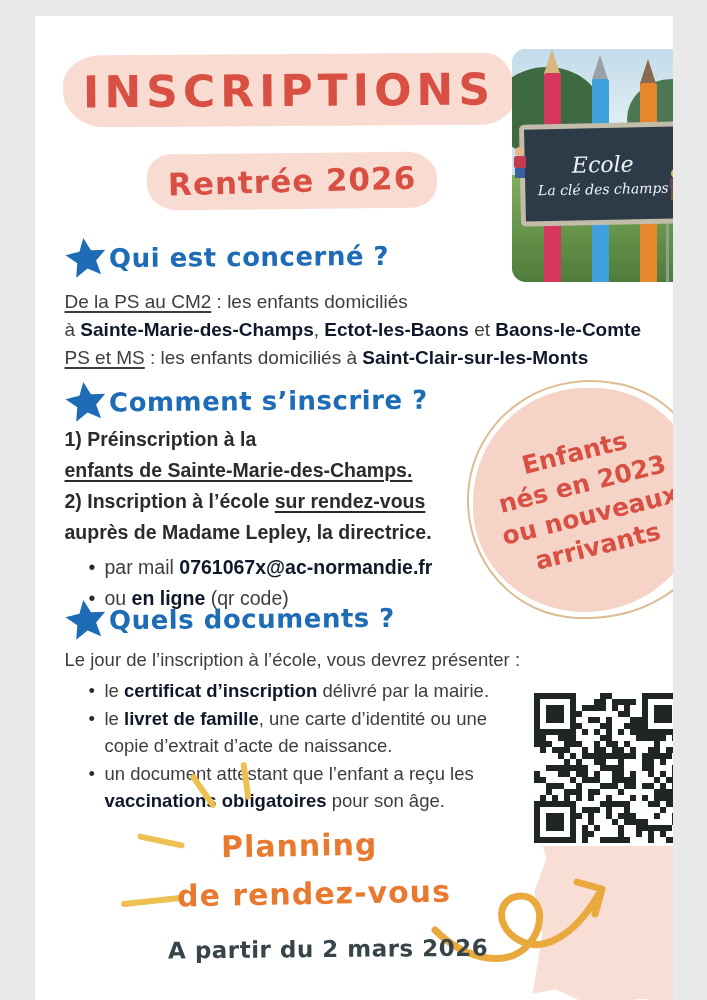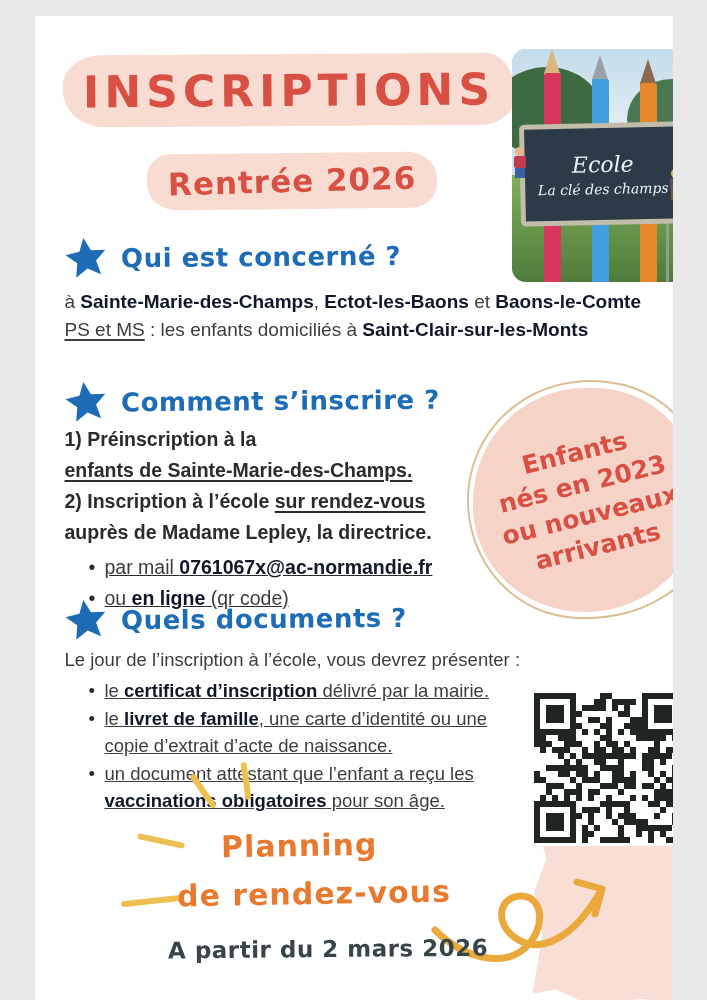--- a/index.html
+++ b/index.html
@@ -54,32 +54,32 @@
     transform:rotate(-1.2deg);display:flex;flex-direction:column;
     align-items:center;justify-content:center;gap:4px;
   }
   .board .l1{font-family:"DejaVu Serif",serif;font-style:italic;font-size:22px;color:#eef3f5;}
   .board .l2{font-family:"DejaVu Serif",serif;font-style:italic;font-size:14px;color:#eef3f5;white-space:nowrap;}
   .kid{position:absolute;width:12px;}
   .kid .head{width:9px;height:9px;border-radius:50%;margin:0 auto;}
   .kid .torso{width:12px;height:12px;border-radius:2px;margin:0 auto;}
   .kid .legs{width:10px;height:10px;margin:0 auto;}
   
-  .heading{display:flex;align-items:center;gap:12px;}
+  .heading{display:flex;align-items:center;}
   .heading .star{width:46px;height:42px;flex:0 0 auto;transform:rotate(-8deg);}
   .heading .htext{
     font-family:"DejaVu Sans",sans-serif;font-weight:bold;font-size:26px;
     color:var(--blue);letter-spacing:.5px;transform:rotate(-.5deg);
   }
   
   .para{font-size:19px;line-height:28px;}
   .b{font-weight:bold;color:#0f172a;}
   .u{text-decoration:underline;text-underline-offset:3px;text-decoration-thickness:1.5px;}
   .steps{font-size:19.5px;line-height:31px;font-weight:bold;color:#2b2b2b;}
-  .bullets{margin:4px 0 0 0;padding:0 0 0 24px;list-style:none;text-decoration:underline;}
+  .bullets{margin:4px 0 0 0;padding:0 0 0 24px;list-style:none;}
   .bullets li{position:relative;padding-left:16px;}
   .bullets li::before{content:"•";position:absolute;left:0;top:0;color:#2b2b2b;}
   .docs-list li{margin-bottom:1px;}
   
   .badge{
     left:438px;top:372px;width:228px;height:224px;background:var(--pinkdeep);
     border-radius:50% 48% 52% 50%/52% 50% 50% 48%;
     display:flex;align-items:center;justify-content:center;
   }
   .badge-ring{
@@ -152,20 +152,21 @@
     </div>
   </div>
 
   <div class="abs heading" style="left:28px;top:220px;">
     <svg class="star" viewBox="0 0 24 23">
       <path d="M12 1 L15.2 8.2 L23 9 L17.2 14.2 L18.9 22 L12 17.8 L5.1 22 L6.8 14.2 L1 9 L8.8 8.2 Z" fill="#1d6cb5"></path>
     </svg>
     <div class="htext">Qui est concerné ?</div>
   </div>
   <div class="abs para" style="left:30px;top:272px;width:620px;">
+    <div><span class="u">De la PS au CM2</span><span> : les enfants domiciliés</span></div>
     <div><span>à </span><span class="b">Sainte-Marie-des-Champs</span><span>, </span><span class="b">Ectot-les-Baons</span><span> et </span><span class="b">Baons-le-Comte</span></div>
     <div><span class="u">PS et MS</span><span> : les enfants domiciliés à </span><span class="b">Saint-Clair-sur-les-Monts</span></div>
   </div>
 
   <div class="abs heading" style="left:28px;top:364px;">
     <svg class="star" viewBox="0 0 24 23">
       <path d="M12 1 L15.2 8.2 L23 9 L17.2 14.2 L18.9 22 L12 17.8 L5.1 22 L6.8 14.2 L1 9 L8.8 8.2 Z" fill="#1d6cb5"></path>
     </svg>
     <div class="htext">Comment s’inscrire ?</div>
   </div>

